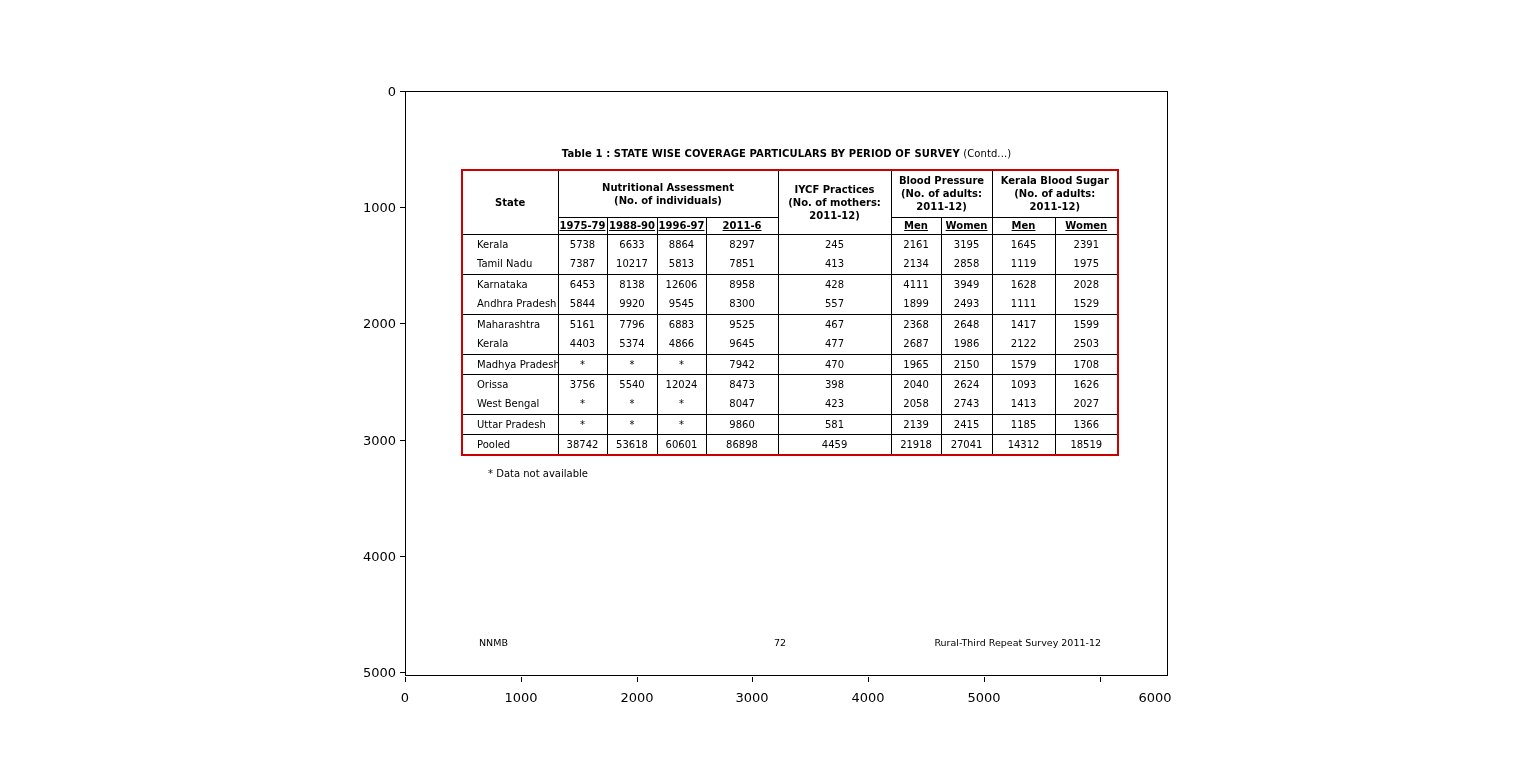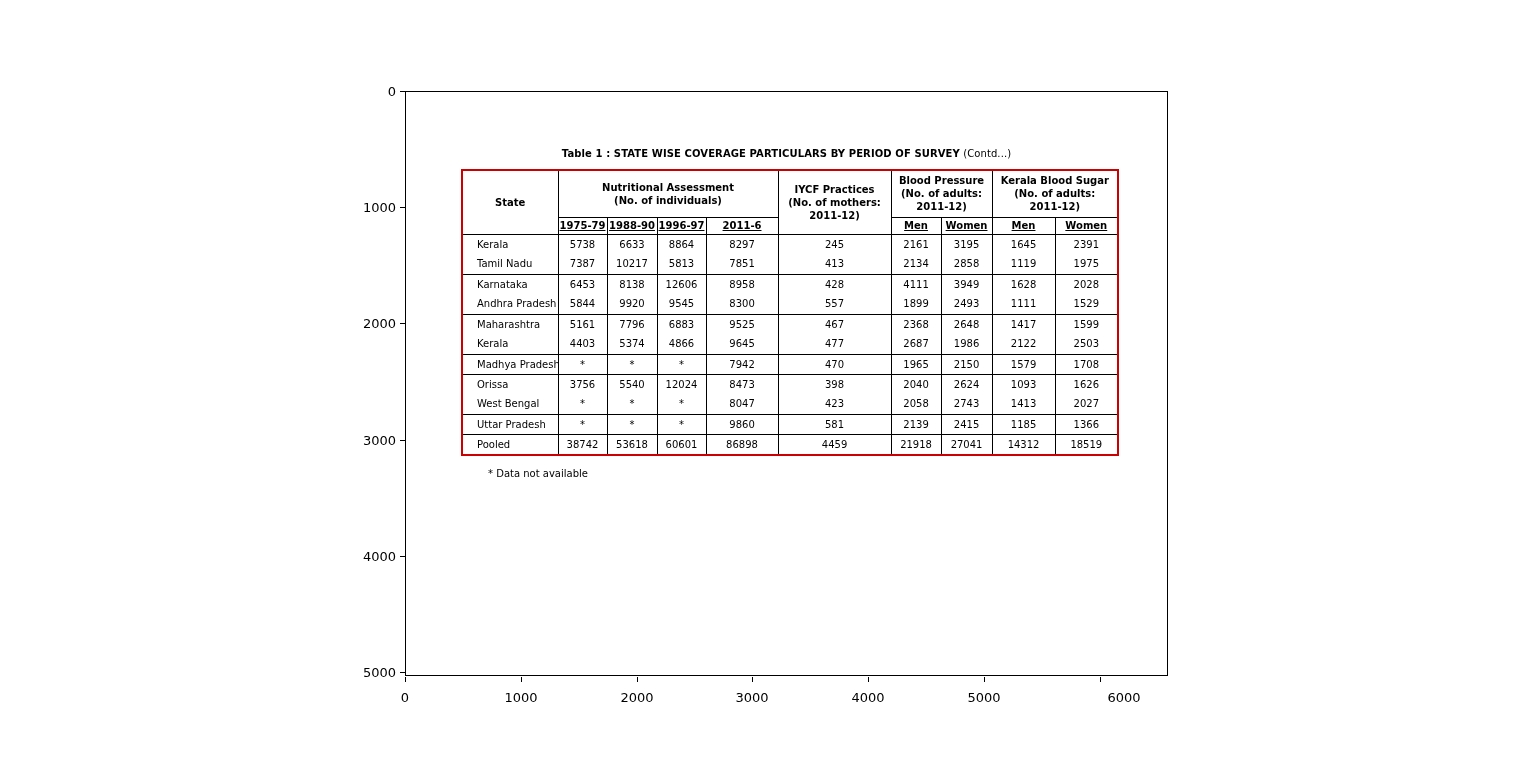--- a/index.html
+++ b/index.html
@@ -78,21 +78,21 @@
   <div class="xtick-mark" style="left:868px"></div>
   <div class="xtick-mark" style="left:984px"></div>
   <div class="xtick-mark" style="left:1100px"></div>
 
   <div class="xtick-label" style="left:375px">0</div>
   <div class="xtick-label" style="left:491px">1000</div>
   <div class="xtick-label" style="left:607px">2000</div>
   <div class="xtick-label" style="left:722px">3000</div>
   <div class="xtick-label" style="left:838px">4000</div>
   <div class="xtick-label" style="left:954px">5000</div>
-  <div class="xtick-label" style="left:1094px">6000</div>
+  <div class="xtick-label" style="left:1125px">6000</div>
 
   <div id="axes">
 
     <div class="doc-title">
       <span>Table 1 : STATE WISE COVERAGE PARTICULARS BY PERIOD OF SURVEY</span><span class="suffix"> (Contd...)</span>
     </div>
 
     <div id="table-wrap" style="border-color: rgb(204, 0, 0);">
       <table>
         <colgroup>
@@ -275,15 +275,20 @@
               <td>27041</td>
               <td>14312</td>
               <td>18519</td>
             </tr>
           </tbody>
       </table>
     </div>
 
     <div class="footnote">* Data not available</div>
 
+    <div class="doc-footer">
+      <span class="f-left">NNMB</span>
+      <span class="f-center">72</span>
+      <span class="f-right">Rural-Third Repeat Survey 2011-12</span>
+    </div>
 
   </div>
 </div>
 
 </body></html>

